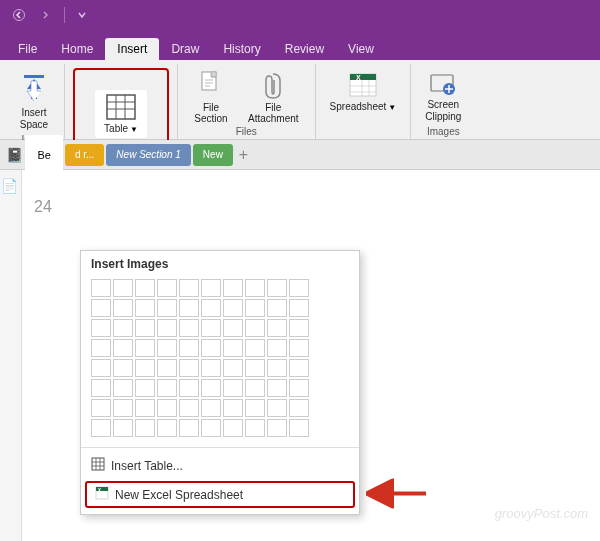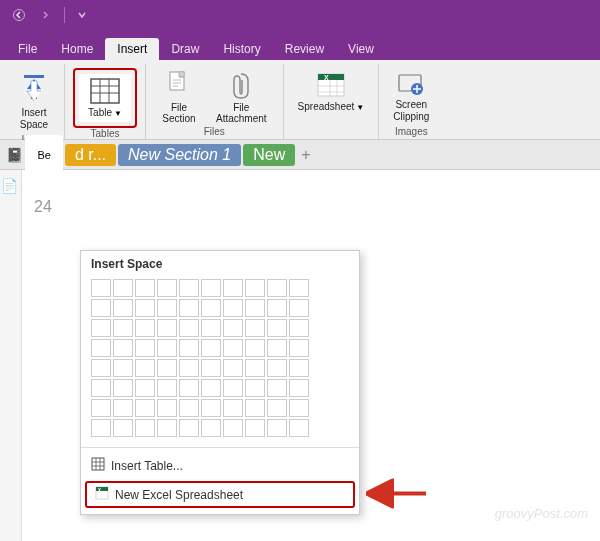--- a/index.html
+++ b/index.html
@@ -153,21 +153,21 @@
       border-radius: 3px 3px 0 0;
       padding: 0 12px;
       display: flex;
       align-items: center;
       font-size: 11px;
       cursor: pointer;
     }
     .tab-item.active { background: #fff; font-weight: 500; }
     .tab-item.page-tab {
       border-radius: 3px;
-      font-size: 16px;
+      font-size: 10px;
       padding: 0 10px;
       height: 22px;
     }
     .tab-section-1 { background: #E6A817; color: #fff; }
     .tab-section-2 { background: #6B8CBA; color: #fff; font-style: italic; }
     .tab-section-new { background: #5BA85A; color: #fff; font-size: 11px; padding: 0 8px; }
     .tab-dots { color: #888; font-size: 16px; cursor: pointer; padding: 0 4px; }
 
     
     .note-area {
@@ -254,21 +254,21 @@
       margin: 2px 4px;
       padding: 3px 8px;
       font-weight: 500;
     }
     .dropdown-item-icon { font-size: 14px; color: #1D7044; }
 
     
     .table-highlight {
       border: 2px solid #C00000;
       border-radius: 4px;
-      padding: 4px;
+      padding: 20px;
     }
   </style>
 </head>
 <body>
 
 <div class="title-bar">
   <div class="title-bar-arrows">
     <div class="title-bar-arrow">
       <svg width="12" height="12" viewBox="0 0 12 12" fill="none">
         <circle cx="6" cy="6" r="5.5" stroke="rgba(255,255,255,0.6)" fill="none"></circle>
@@ -414,21 +414,21 @@
     <div class="note-sidebar">
       <span class="note-icon">📄</span>
     </div>
     <div class="note-content">
       <div class="note-line">24</div>
       <div class="watermark">groovyPost.com</div>
     </div>
   </div>
 
   <div class="dropdown-overlay">
-    <div class="dropdown-title">Insert Space</div>
+    <div class="dropdown-title">Insert Images</div>
     <div class="grid-container">
 
       <div class="grid-row">
         <div class="grid-cell"></div>
         <div class="grid-cell"></div>
         <div class="grid-cell"></div>
         <div class="grid-cell"></div>
         <div class="grid-cell"></div>
         <div class="grid-cell"></div>
         <div class="grid-cell"></div>

